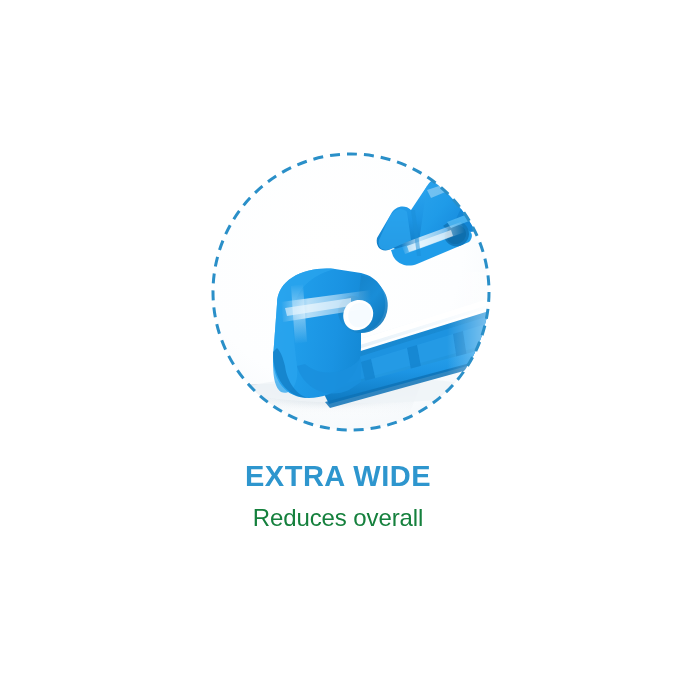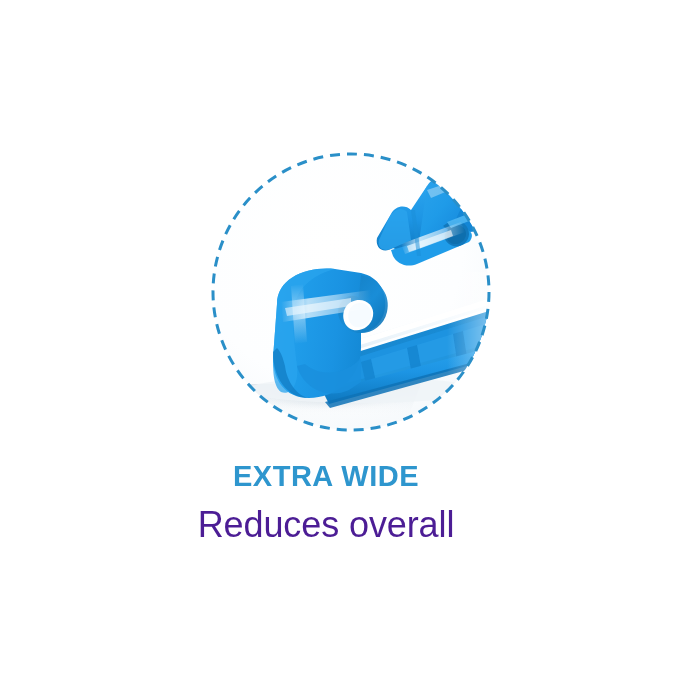--- a/index.html
+++ b/index.html
@@ -33,43 +33,43 @@
   #product-figure svg {
     display: block;
     width: 280px;
     height: 280px;
     overflow: visible;
   }
 
   
   #caption {
     position: absolute;
-    left: 0;
+    left: 12px;
     top: 462px;
     width: 628px;
     text-align: center;
     padding-left: 12px;
   }
 
   #headline {
     font-family: "Liberation Sans", sans-serif;
     font-size: 29px;
     font-weight: bold;
     letter-spacing: 0.5px;
     color: #2e96ce;
     line-height: 1.0;
     margin: 0 0 11px 0;
     white-space: nowrap;
   }
 
   .subline {
     font-family: "Liberation Sans", sans-serif;
-    font-size: 36px;
+    font-size: 24px;
     font-weight: normal;
-    color: #4c1d95;
+    color: #15803d;
     line-height: 1.30;
     letter-spacing: -0.1px;
     white-space: nowrap;
   }
 </style>
 </head>
 <body>
 
 <div id="stage">
 

